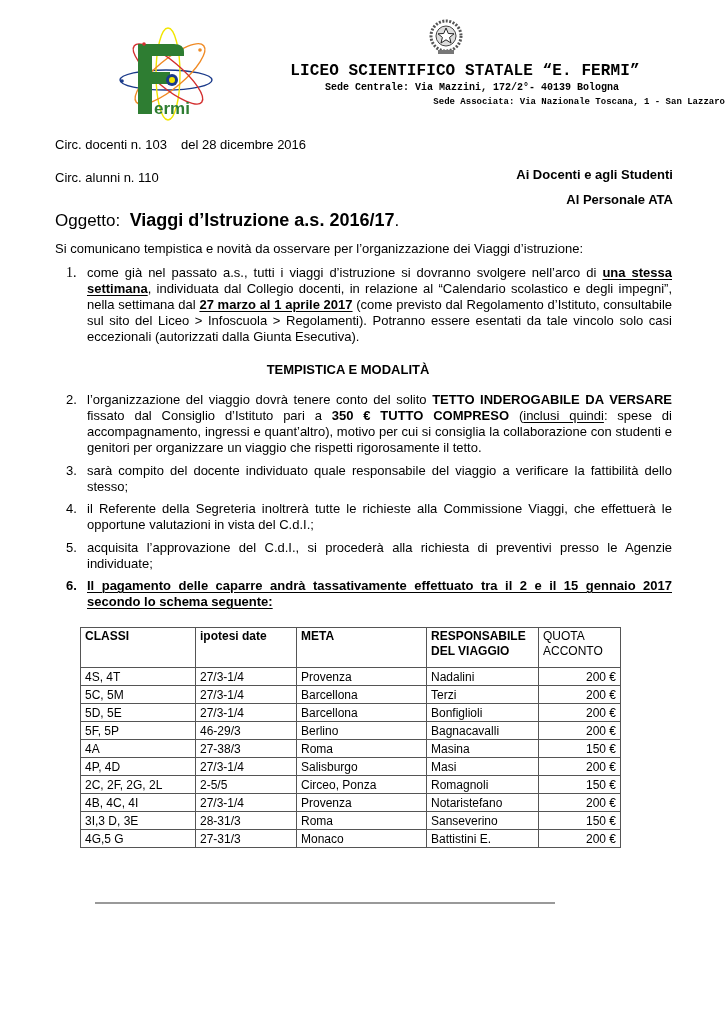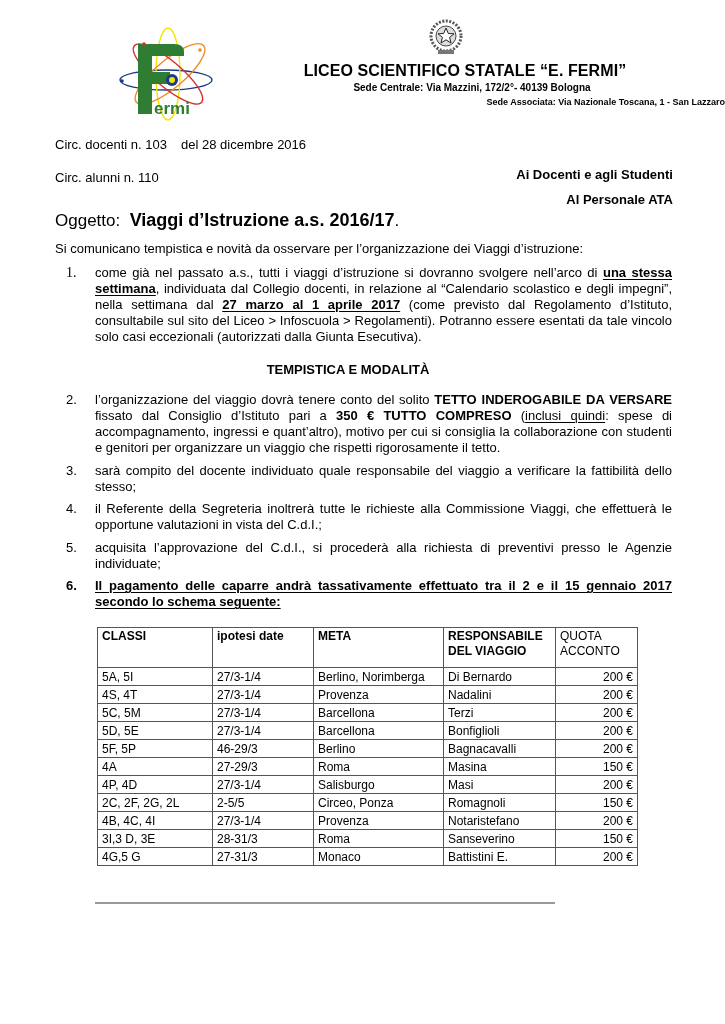--- a/index.html
+++ b/index.html
@@ -1,19 +1,19 @@
 <!DOCTYPE html>
 <html><head>
 <meta charset="utf-8">
 <style>
   html, body { margin: 0; padding: 0; background: #ffffff; }
   body { width: 725px; height: 1024px; position: relative; overflow: hidden;
          font-family: "Liberation Sans", sans-serif; color: #000; }
   .abs { position: absolute; }
-  .serif { font-family: Liberation Sans, sans-serif; }
+  .serif { font-family: Liberation Mono, monospace; }
 
   #logo { left: 118px; top: 22px; width: 100px; height: 100px; }
   #emblem { left: 428px; top: 18px; width: 36px; height: 38px; }
 
   .head-title { left: 0; width: 100%; top: 62px; text-align: center; padding-left: 205px; box-sizing: border-box;
                 font-size: 16px; font-weight: bold; letter-spacing: 0.1px; }
   .head-sub1 { left: 0; width: 100%; top: 82px; text-align: center; padding-left: 205px; box-sizing: border-box;
                font-size: 10px; font-weight: bold; margin-left: 7px; }
   .head-sub2 { left: 0; width: 100%; top: 97px; text-align: right; padding-left: 205px; box-sizing: border-box;
                font-size: 9px; font-weight: bold; }
@@ -23,26 +23,26 @@
   .recipient { right: 52px; font-size: 13px; font-weight: bold; text-align: right; }
 
   .oggetto { left: 55px; top: 210px; font-size: 17px; }
   .oggetto b { font-size: 18px; }
 
   .intro { left: 55px; top: 241px; font-size: 13px; }
 
   .item { left: 66px; width: 606px; font-size: 13px; line-height: 16px; }
   .item .num { position: absolute; left: 0; top: 0; width: 20px; }
   .item .num.serif1 { font-family: "Liberation Serif", serif; font-size: 14px; }
-  .item .txt { margin-left: 29px; text-align: justify; }
+  .item .txt { margin-left: 21px; text-align: justify; }
   u { text-decoration-thickness: 1px; text-underline-offset: 2px; }
 
   .section-title { left: 0; width: 693px; text-align: center; top: 362px; font-size: 13px; font-weight: bold; padding-left: 3px; box-sizing: border-box; }
 
-  table#trips { position: absolute; left: 97px; top: 627px; border-collapse: collapse; font-size: 12px; }
+  table#trips { position: absolute; left: 80px; top: 627px; border-collapse: collapse; font-size: 12px; }
   #trips td, #trips th { border: 1px solid #555; padding: 1px 4px 0 4px; vertical-align: top; text-align: left; font-weight: normal; }
   #trips th { height: 38px; font-weight: bold; line-height: 15px; }
   #trips th.light { font-weight: normal; }
   #trips td { height: 16px; line-height: 16px; }
   #trips td.amt { text-align: right; }
   #trips col.c1 { width: 115px; }
   #trips col.c2 { width: 101px; }
   #trips col.c3 { width: 130px; }
   #trips col.c4 { width: 112px; }
   #trips col.c5 { width: 82px; }
@@ -139,27 +139,20 @@
     <tr>
       <th>CLASSI</th>
       <th>ipotesi date</th>
       <th>META</th>
       <th>RESPONSABILE DEL VIAGGIO</th>
       <th class="light">QUOTA ACCONTO</th>
     </tr>
   </thead>
   <tbody id="trips-body">
       <tr>
-        <td>5A, 5I</td>
-        <td>27/3-1/4</td>
-        <td>Berlino, Norimberga</td>
-        <td>Di Bernardo</td>
-        <td class="amt">200 €</td>
-      </tr>
-      <tr>
         <td>4S, 4T</td>
         <td>27/3-1/4</td>
         <td>Provenza</td>
         <td>Nadalini</td>
         <td class="amt">200 €</td>
       </tr>
       <tr>
         <td>5C, 5M</td>
         <td>27/3-1/4</td>
         <td>Barcellona</td>
@@ -175,21 +168,21 @@
       </tr>
       <tr>
         <td>5F, 5P</td>
         <td>46-29/3</td>
         <td>Berlino</td>
         <td>Bagnacavalli</td>
         <td class="amt">200 €</td>
       </tr>
       <tr>
         <td>4A</td>
-        <td>27-29/3</td>
+        <td>27-38/3</td>
         <td>Roma</td>
         <td>Masina</td>
         <td class="amt">150 €</td>
       </tr>
       <tr>
         <td>4P, 4D</td>
         <td>27/3-1/4</td>
         <td>Salisburgo</td>
         <td>Masi</td>
         <td class="amt">200 €</td>

